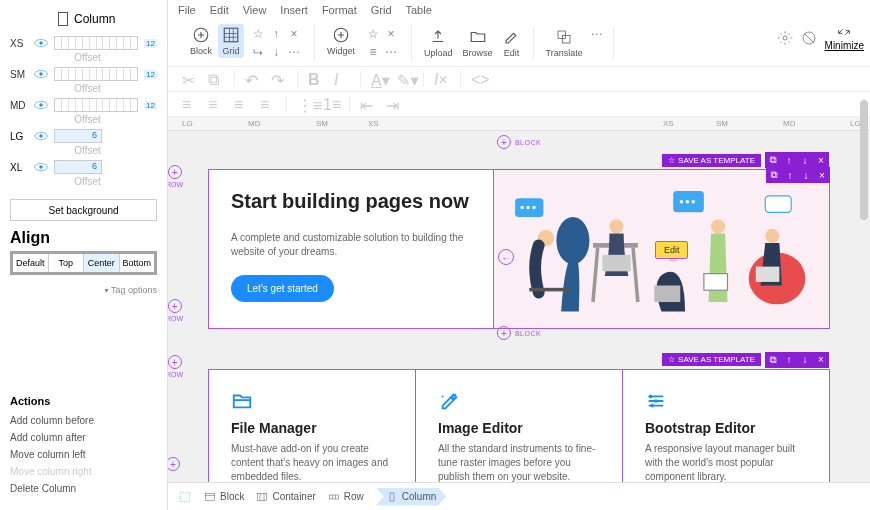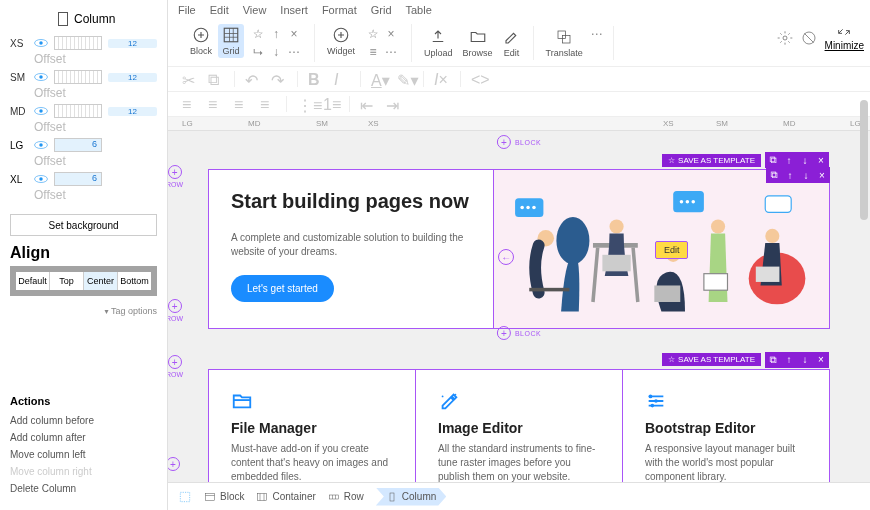--- a/index.html
+++ b/index.html
@@ -8,27 +8,27 @@
 
 .sidebar { position: absolute; left: 0; top: 0; width: 168px; height: 100%; background: #fff; border-right: 1px solid #e0e0e0; padding: 8px 10px; }
 .sidebar-title { display: flex; align-items: center; gap: 6px; font-size: 12px; margin: 4px 0 10px 48px; }
 .sidebar-title-icon { width: 10px; height: 14px; border: 1px solid #555; }
 .bp-row { display: flex; align-items: center; gap: 6px; margin-bottom: 6px; font-size: 10px; color: #333; }
 .bp-label { width: 18px; }
 .eye { width: 14px; height: 10px; color: #2196f3; }
 .bp-cells { display: flex; border: 1px solid #ccc; height: 14px; flex: 1; }
 .bp-cell { flex: 1; border-right: 1px solid #e0e0e0; }
 .bp-cell:last-child { border-right: none; }
-.bp-tag { background: #e3f2fd; color: #1976d2; font-size: 8px; padding: 0 20px; border-radius: 2px; }
-.bp-offset { font-size: 12px; color: #bbb; margin-left: 24px; margin-top: -4px; margin-bottom: 4px; }
+.bp-tag { background: #e3f2fd; color: #1976d2; font-size: 8px; padding: 0 2px; border-radius: 2px; }
+.bp-offset { font-size: 10px; color: #bbb; margin-left: 8px; margin-top: -4px; margin-bottom: 4px; text-align: center; }
 .bp-single { display: flex; align-items: center; gap: 6px; margin-bottom: 6px; font-size: 10px; }
 .bp-single-input { width: 48px; height: 14px; border: 1px solid #ccc; text-align: right; font-size: 9px; padding-right: 4px; color: #1976d2; background: #e3f2fd; }
 .set-bg-btn { width: 100%; height: 22px; font-size: 10px; border: 1px solid #ccc; background: #fff; margin: 8px 0; cursor: pointer; }
 .align-label { font-size: 16px; font-weight: bold; margin-bottom: 4px; }
-.align-group { display: flex; border: 6px solid #a3a3a3; }
+.align-group { display: flex; border: 3px solid #a3a3a3; }
 .align-btn { flex: 1; font-size: 9px; padding: 4px 0; text-align: center; border-right: 1px solid #ccc; cursor: pointer; background: #fff; }
 .align-btn:last-child { border-right: none; }
 .align-btn.active { background: #e3f2fd; }
 .tag-options { text-align: right; font-size: 9px; color: #888; margin-top: 10px; }
 .actions-block { position: absolute; bottom: 10px; left: 10px; right: 14px; }
 .actions-title { font-size: 11px; font-weight: bold; margin-bottom: 8px; }
 .action-link { font-size: 10px; color: #555; margin-bottom: 6px; cursor: pointer; }
 .action-link.disabled { color: #ccc; }
 
 

